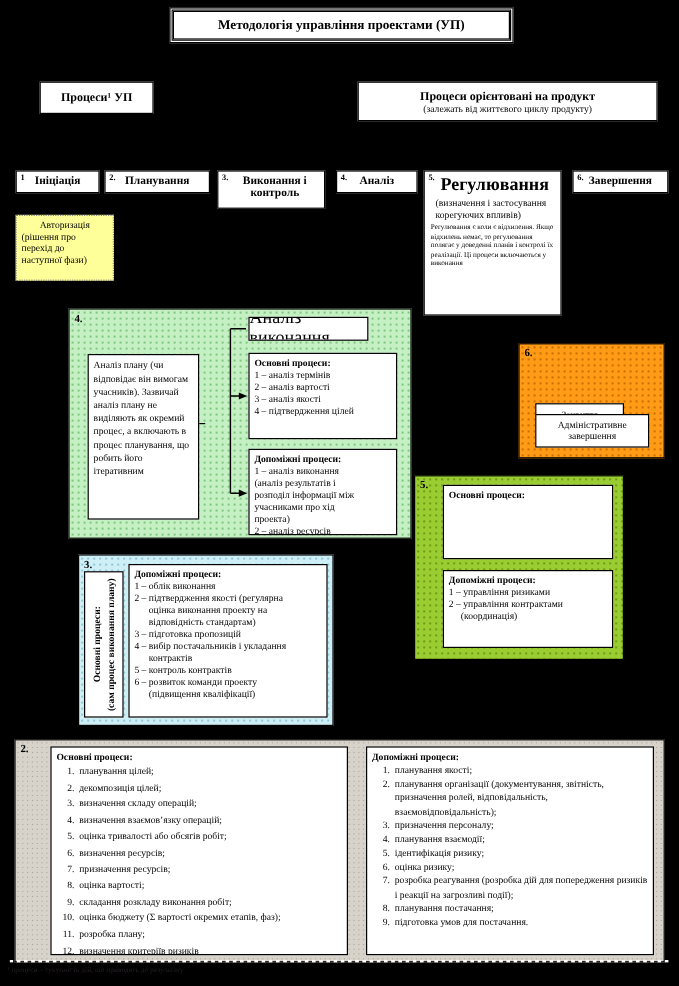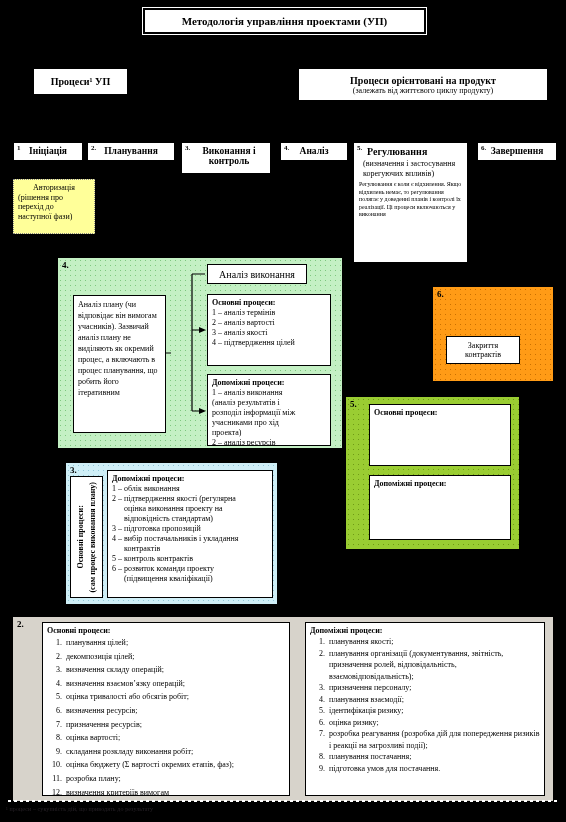--- a/index.html
+++ b/index.html
@@ -26,21 +26,21 @@
   .title-inner{
     position:absolute;inset:2px;border:1px solid #000;background:#fff;
     display:flex;align-items:center;justify-content:center;
   }
 
   .ctr{display:flex;align-items:center;justify-content:center;}
   .bold{font-weight:bold;}
 
   .t11{font-size:11px;}
   .t10{font-size:10px;}
-  .t9{font-size:10px;}
+  .t9{font-size:15px;}
   .t8{font-size:8px;}
   .t6{font-size:6px;}
 
   .lh11{line-height:11px;}
   .lh10{line-height:10px;}
   .lh95{line-height:9.5px;}
 
   
   .stage{background:#fff;border:1px solid #000;}
   .stage .num{
@@ -222,31 +222,40 @@
 
   <div class="frame tex-orange" style="left:432px;top:286px;width:122px;height:96px;">
     <span class="gnum">6.</span>
   </div>
 
   <div class="abs inner ctr" style="left:446px;top:309px;width:74px;height:28px;flex-direction:column;margin-top:27px;">
     <span class="t8">Закриття</span>
     <span class="t8">контрактів</span>
   </div>
 
+  <div class="abs inner ctr" style="left:446px;top:345px;width:95px;height:28px;flex-direction:column;">
+    <span class="t8">Адміністративне</span>
+    <span class="t8">завершення</span>
+  </div>
 
   <div class="frame tex-ygreen" style="left:345px;top:396px;width:175px;height:154px;">
     <span class="gnum">5.</span>
   </div>
 
   <div class="abs inner pad" style="left:369px;top:404px;width:142px;height:62px;">
     <div class="t8 bold lh10">Основні процеси:</div>
   </div>
 
   <div class="abs inner pad" style="left:369px;top:475px;width:142px;height:65px;">
     <div class="t8 bold lh10">Допоміжні процеси:</div>
+    <ul class="plain t8 lh10">
+      <li>1 – управління ризиками</li>
+      <li>2 – управління контрактами</li>
+      <li style="white-space:pre;">     (координація)</li>
+    </ul>
   </div>
 
   <div class="frame tex-cyan" style="left:65px;top:462px;width:213px;height:143px;">
     <span class="gnum">3.</span>
   </div>
 
   <div class="abs inner" style="left:70px;top:476px;width:33px;height:122px;display:flex;align-items:center;justify-content:center;">
     <div class="vert t8" style="line-height:12px;">
       <span>Основні процеси:</span><br>
       <span>(сам процес виконання плану)</span>
@@ -280,21 +289,21 @@
       <li>декомпозиція цілей;</li>
       <li>визначення складу операцій;</li>
       <li>визначення взаємов’язку операцій;</li>
       <li>оцінка тривалості або обсягів робіт;</li>
       <li>визначення ресурсів;</li>
       <li>призначення ресурсів;</li>
       <li>оцінка вартості;</li>
       <li>складання розкладу виконання робіт;</li>
       <li>оцінка бюджету (Σ вартості окремих етапів, фаз);</li>
       <li>розробка плану;</li>
-      <li>визначення критеріїв вимогам</li>
+      <li>визначення критеріїв ризиків</li>
     </ol>
   </div>
 
   <div class="abs inner" style="left:305px;top:622px;width:240px;height:174px;padding:3px 4px;">
     <div class="t8 bold lh10">Допоміжні процеси:</div>
     <ol class="ol2 t8" style="line-height:11.5px;list-style-type:decimal;">
       <li>планування якості;</li>
       <li>планування організації (документування, звітність, призначення ролей, відповідальність, взаємовідповідальність);</li>
       <li>призначення персоналу;</li>
       <li>планування взаємодії;</li>

